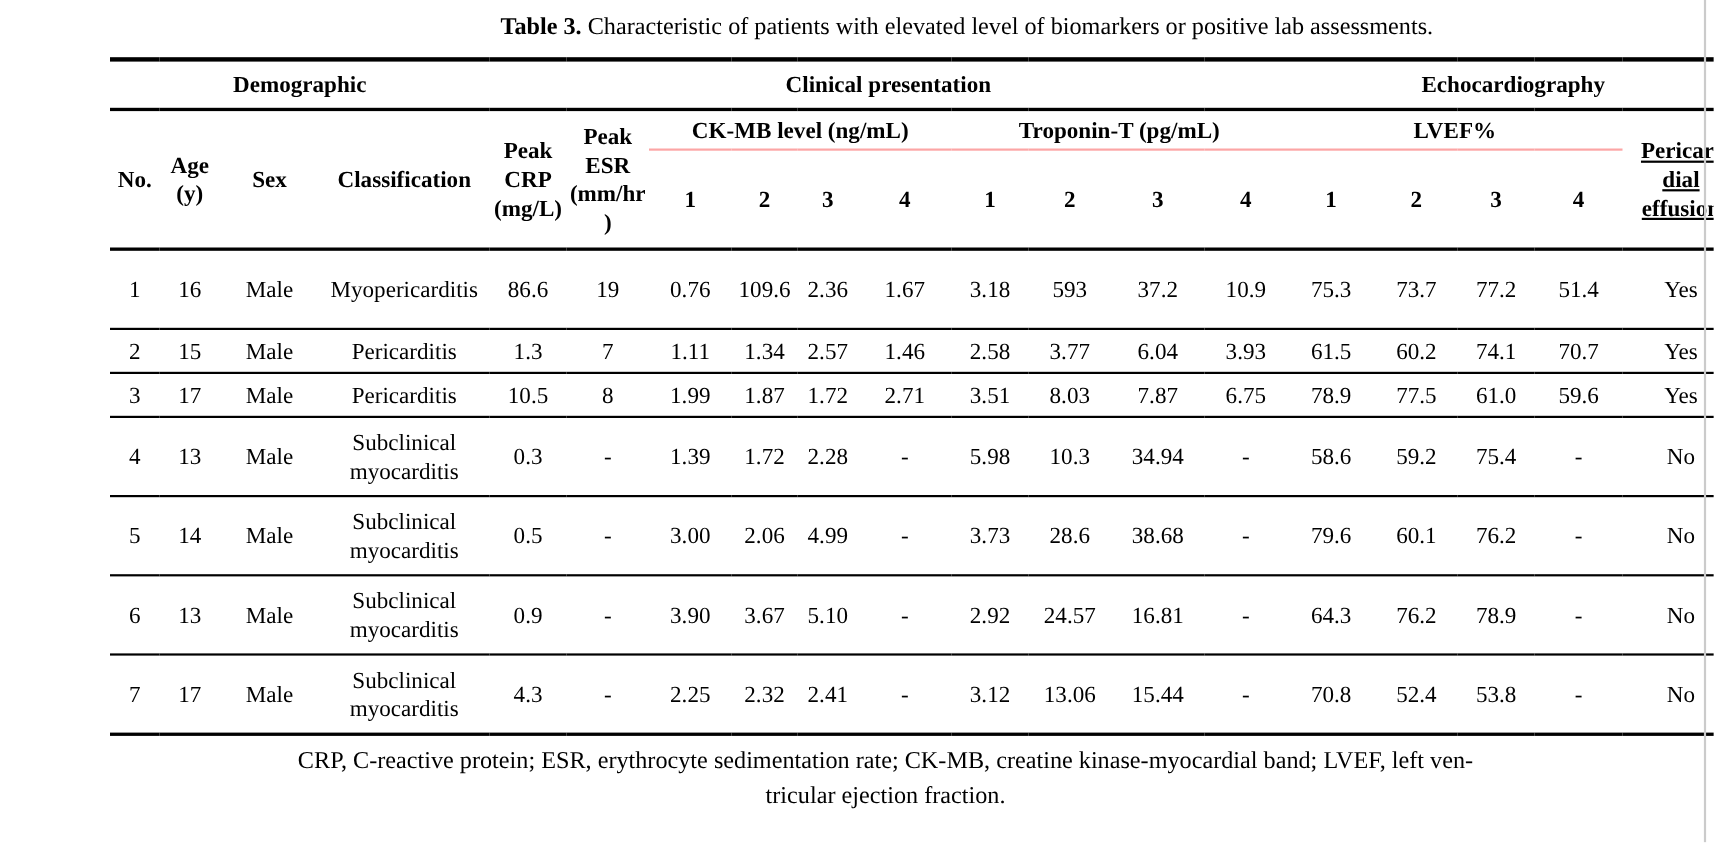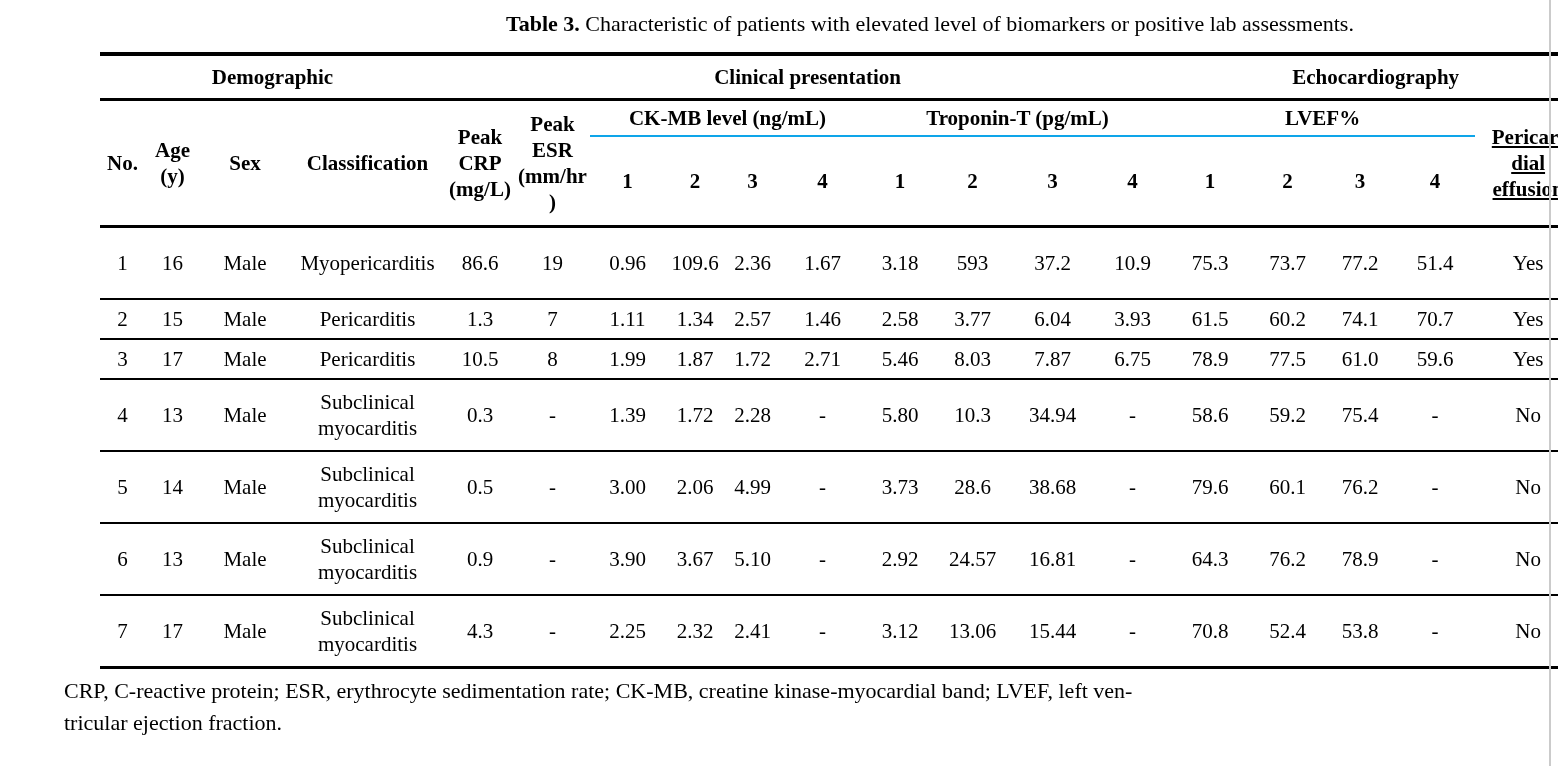--- a/index.html
+++ b/index.html
@@ -16,21 +16,21 @@
     position: absolute;
     top: 0; bottom: 0; right: 7px;
     width: 2px;
     background: #cbcbcb;
   }
   .title {
     margin: 8px 0 13px 455px;
     width: 950px;
     font-size: 22px;
     line-height: 1.42;
-    text-align: center;
+    text-align: left;
   }
   .title b { font-weight: bold; }
   table.tbl {
     margin-left: 100px;
     width: 1481px;
     border-collapse: collapse;
     table-layout: fixed;
   }
   .tbl th, .tbl td {
     font-size: 21px;
@@ -40,34 +40,34 @@
     line-height: 1.25;
     overflow-wrap: anywhere;
   }
   .tbl thead th { font-weight: bold; }
   tr.group-row th {
     border-top: 4px solid #000;
     border-bottom: 3px solid #000;
     height: 40px;
   }
   tr.mid-row th { height: 32px; }
-  tr.mid-row th.ruled { border-bottom: 2px solid #0ea5e9; }
+  tr.mid-row th.ruled { border-bottom: 2px solid #fca5a5; }
   tr.idx-row th { height: 86px; }
   tr.mid-row th[rowspan], tr.idx-row th { border-bottom: 3px solid #000; }
   th.wrap { white-space: pre-line; text-decoration: underline; }
   .tbl tbody td { border-bottom: 2px solid #000; }
   .tbl tbody tr.r-tall td { height: 68px; }
   .tbl tbody tr.r-short td { height: 36px; }
   .tbl tbody tr:last-child td { border-bottom: 3px solid #000; }
   .footnote {
     margin: 6px 0 0 64px;
     width: 1482px;
     font-size: 22px;
     line-height: 1.45;
-    text-align: left;
+    text-align: center;
     white-space: pre-line;
   }
 </style>
 </head>
 <body>
 
 <div class="page">
   <p class="title"><b>Table 3.</b> <span>Characteristic of patients with elevated level of biomarkers or positive lab assessments.</span></p>
 
   <table class="tbl">
@@ -128,21 +128,21 @@
       </tr>
     </thead>
     <tbody>
       <tr class="r-tall">
         <td>1</td>
         <td>16</td>
         <td>Male</td>
         <td>Myopericarditis</td>
         <td>86.6</td>
         <td>19</td>
-        <td>0.96</td>
+        <td>0.76</td>
         <td>109.6</td>
         <td>2.36</td>
         <td>1.67</td>
         <td>3.18</td>
         <td>593</td>
         <td>37.2</td>
         <td>10.9</td>
         <td>75.3</td>
         <td>73.7</td>
         <td>77.2</td>
@@ -174,42 +174,42 @@
         <td>3</td>
         <td>17</td>
         <td>Male</td>
         <td>Pericarditis</td>
         <td>10.5</td>
         <td>8</td>
         <td>1.99</td>
         <td>1.87</td>
         <td>1.72</td>
         <td>2.71</td>
-        <td>5.46</td>
+        <td>3.51</td>
         <td>8.03</td>
         <td>7.87</td>
         <td>6.75</td>
         <td>78.9</td>
         <td>77.5</td>
         <td>61.0</td>
         <td>59.6</td>
         <td>Yes</td>
       </tr>
       <tr class="r-tall">
         <td>4</td>
         <td>13</td>
         <td>Male</td>
         <td>Subclinical myocarditis</td>
         <td>0.3</td>
         <td>-</td>
         <td>1.39</td>
         <td>1.72</td>
         <td>2.28</td>
         <td>-</td>
-        <td>5.80</td>
+        <td>5.98</td>
         <td>10.3</td>
         <td>34.94</td>
         <td>-</td>
         <td>58.6</td>
         <td>59.2</td>
         <td>75.4</td>
         <td>-</td>
         <td>No</td>
       </tr>
       <tr class="r-tall">

